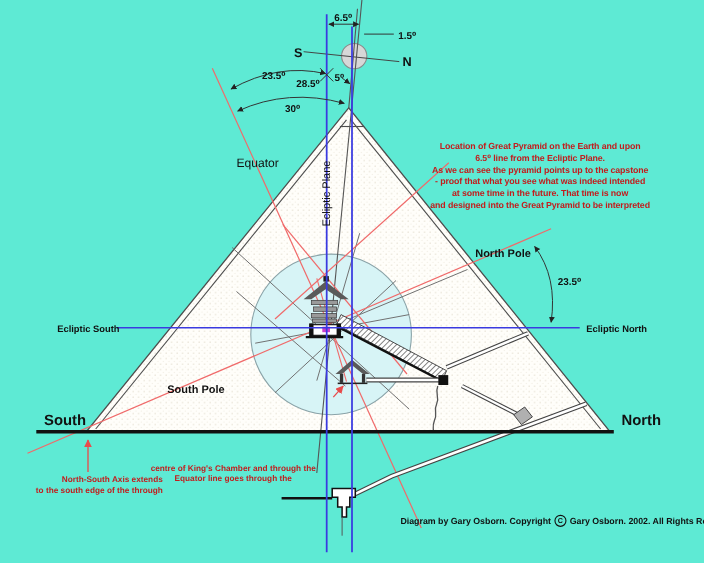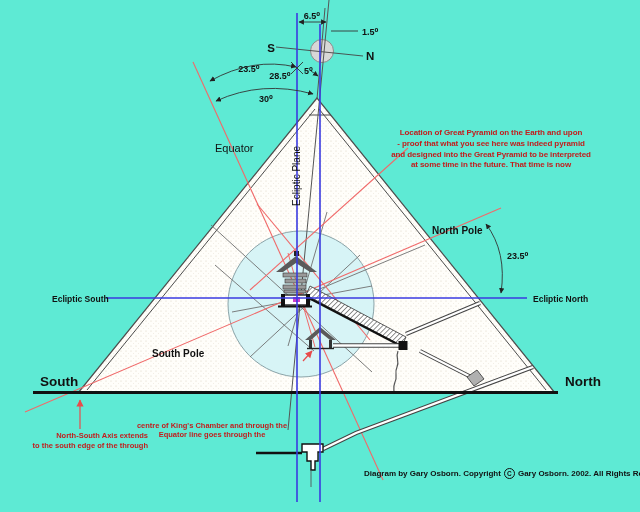--- a/index.html
+++ b/index.html
@@ -133,23 +133,25 @@
   <text x="507" y="259" class="svgtxt" font-size="9" font-weight="bold">23.5⁰</text>
   <text x="52" y="302" class="svgtxt" font-size="8.5" font-weight="bold">Ecliptic South</text>
   <text x="533" y="302" class="svgtxt" font-size="8.5" font-weight="bold">Ecliptic North</text>
   <text x="152" y="357" class="svgtxt" font-size="10" font-weight="bold">South Pole</text>
   <text x="40" y="386" class="svgtxt" font-size="13.5" font-weight="bold">South</text>
   <text x="565" y="386" class="svgtxt" font-size="13.5" font-weight="bold">North</text>
 </svg>
 
 <div class="note note-location">
   <div>Location of Great Pyramid on the Earth and upon</div>
-  <div>- proof that what you see here was indeed pyramid</div>
+  <div>6.5⁰ line from the Ecliptic Plane.</div>
+  <div>As we can see the pyramid points up to the capstone</div>
+  <div>- proof that what you see what was indeed intended</div>
+  <div>at some time in the future.  That time is now</div>
   <div>and designed into the Great Pyramid to be interpreted</div>
-  <div>at some time in the future.  That time is now</div>
 </div>
 
 <div class="note note-ns">
   <div>North-South Axis extends</div>
   <div>to the south edge of the through</div>
 </div>
 
 <div class="note note-eq">
   <div>centre of King's Chamber and through the</div>
   <div>Equator line goes through the</div>

